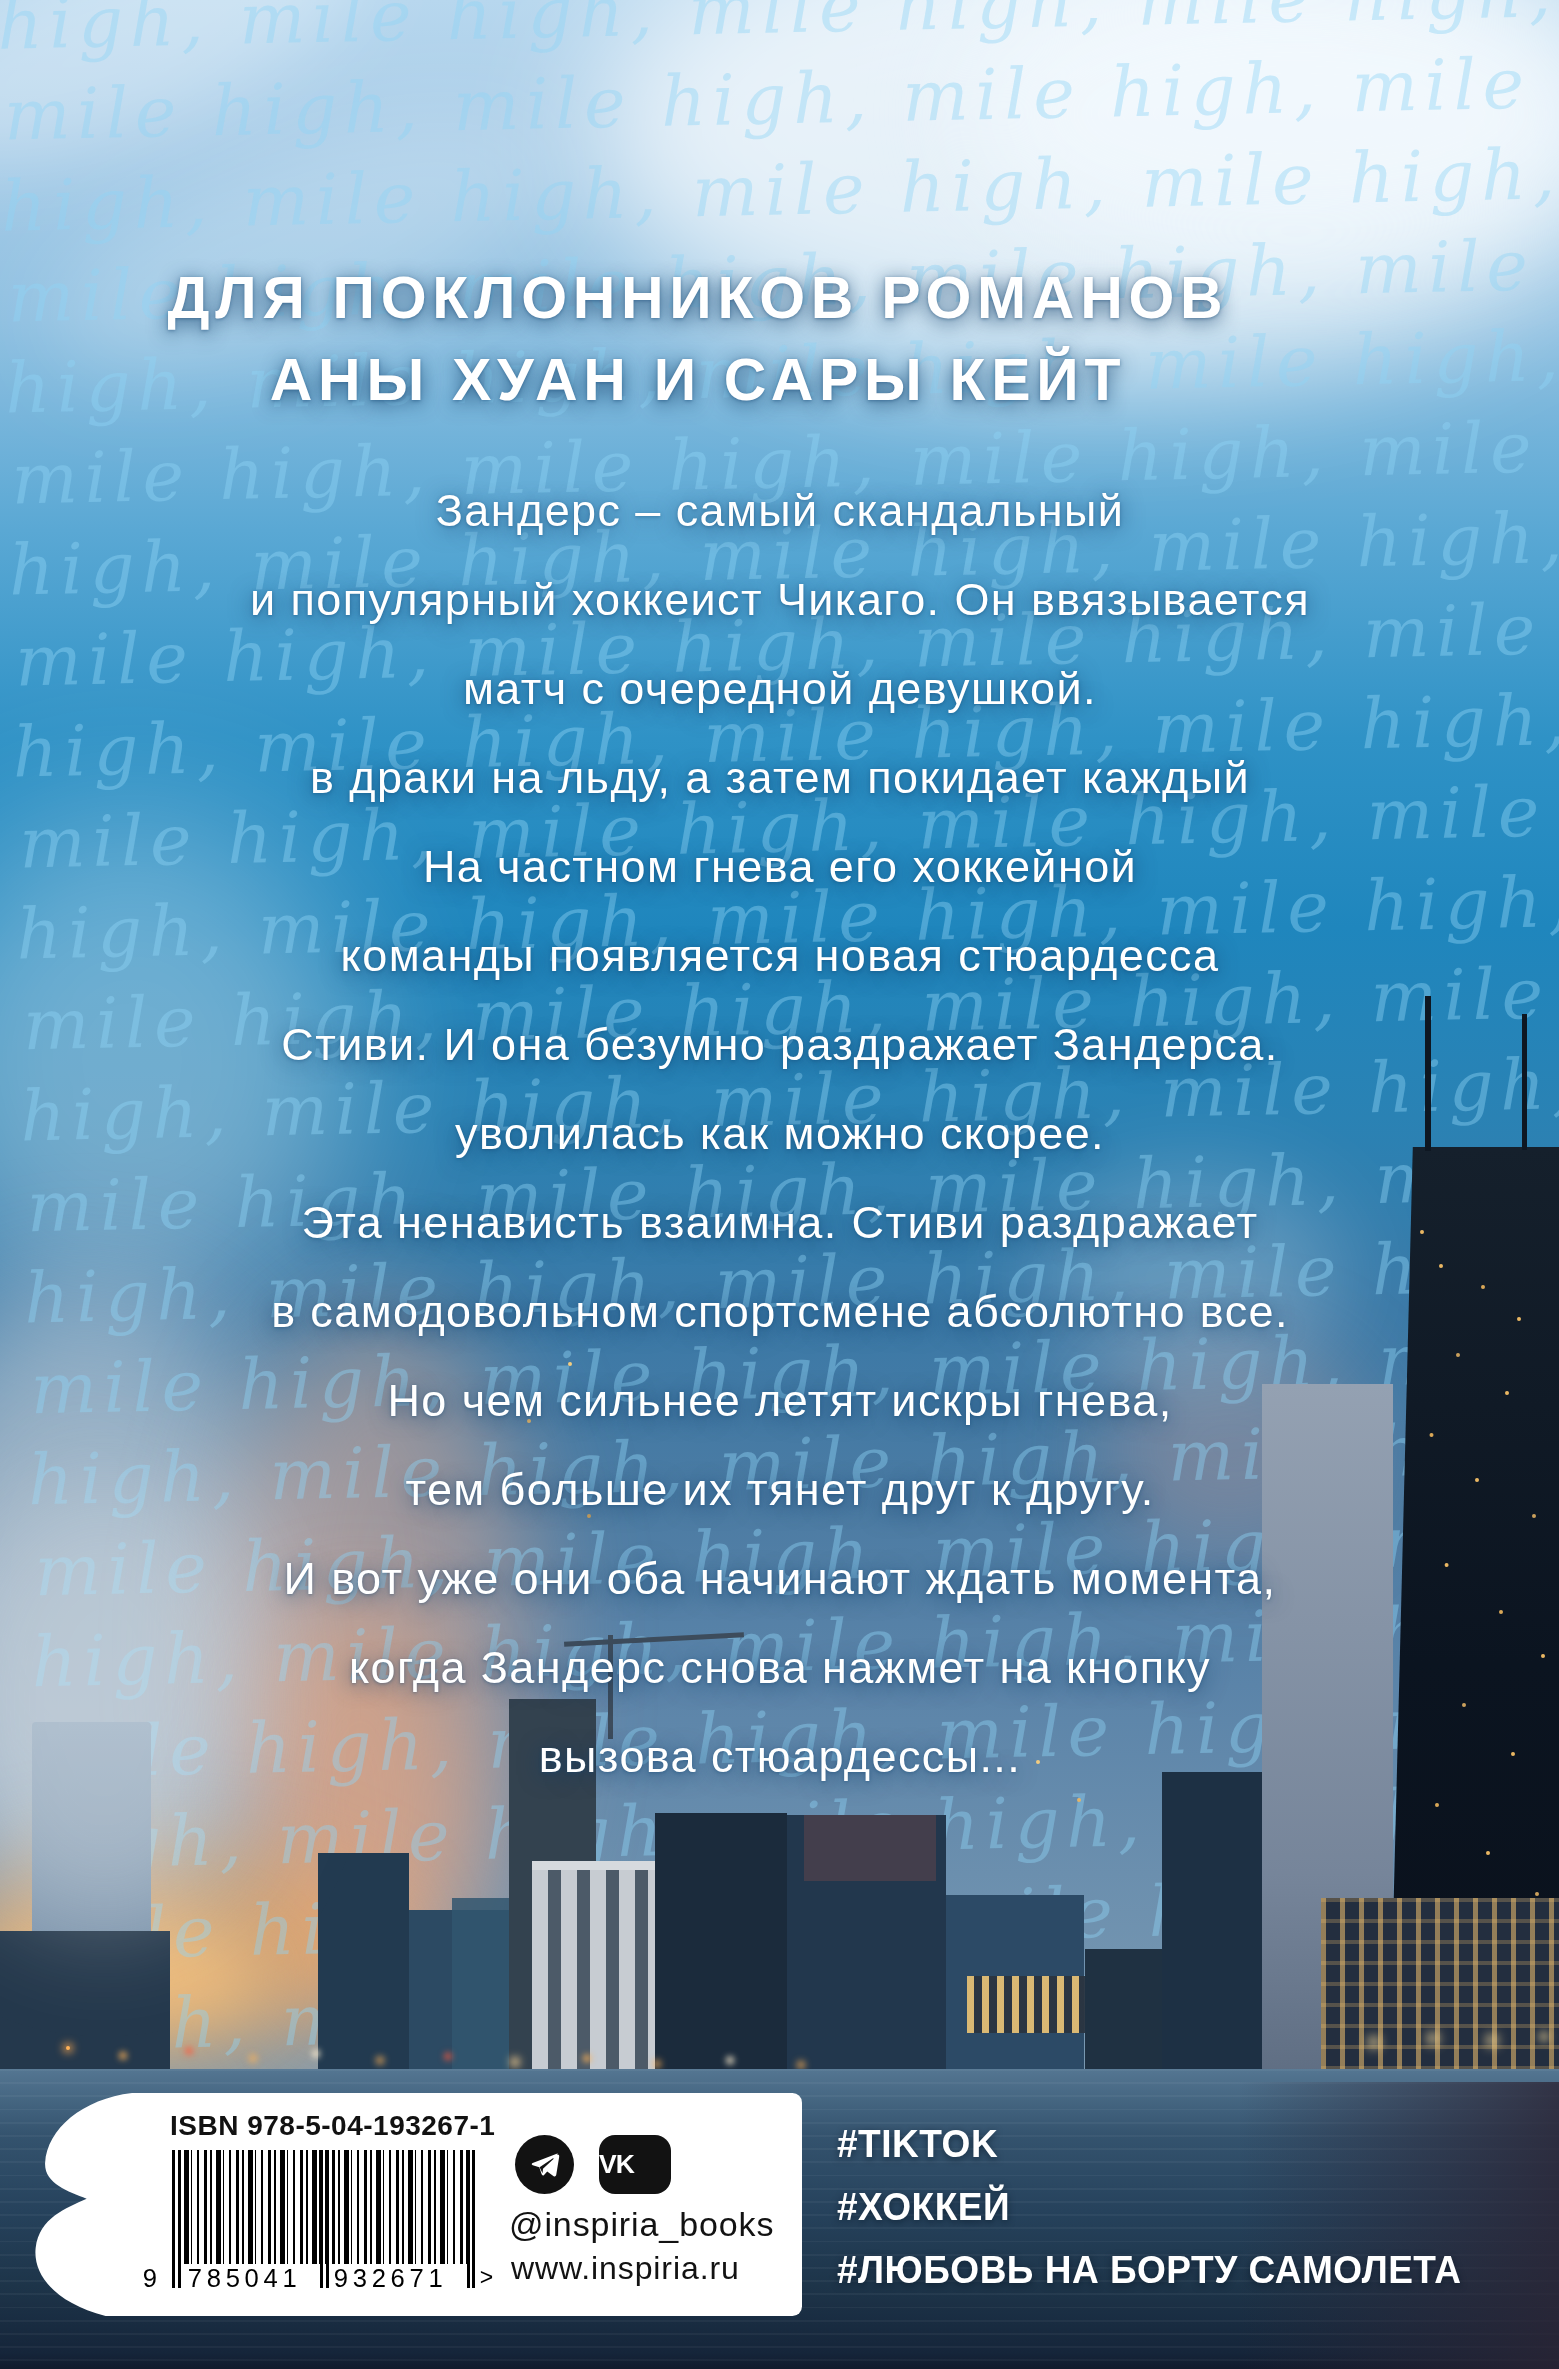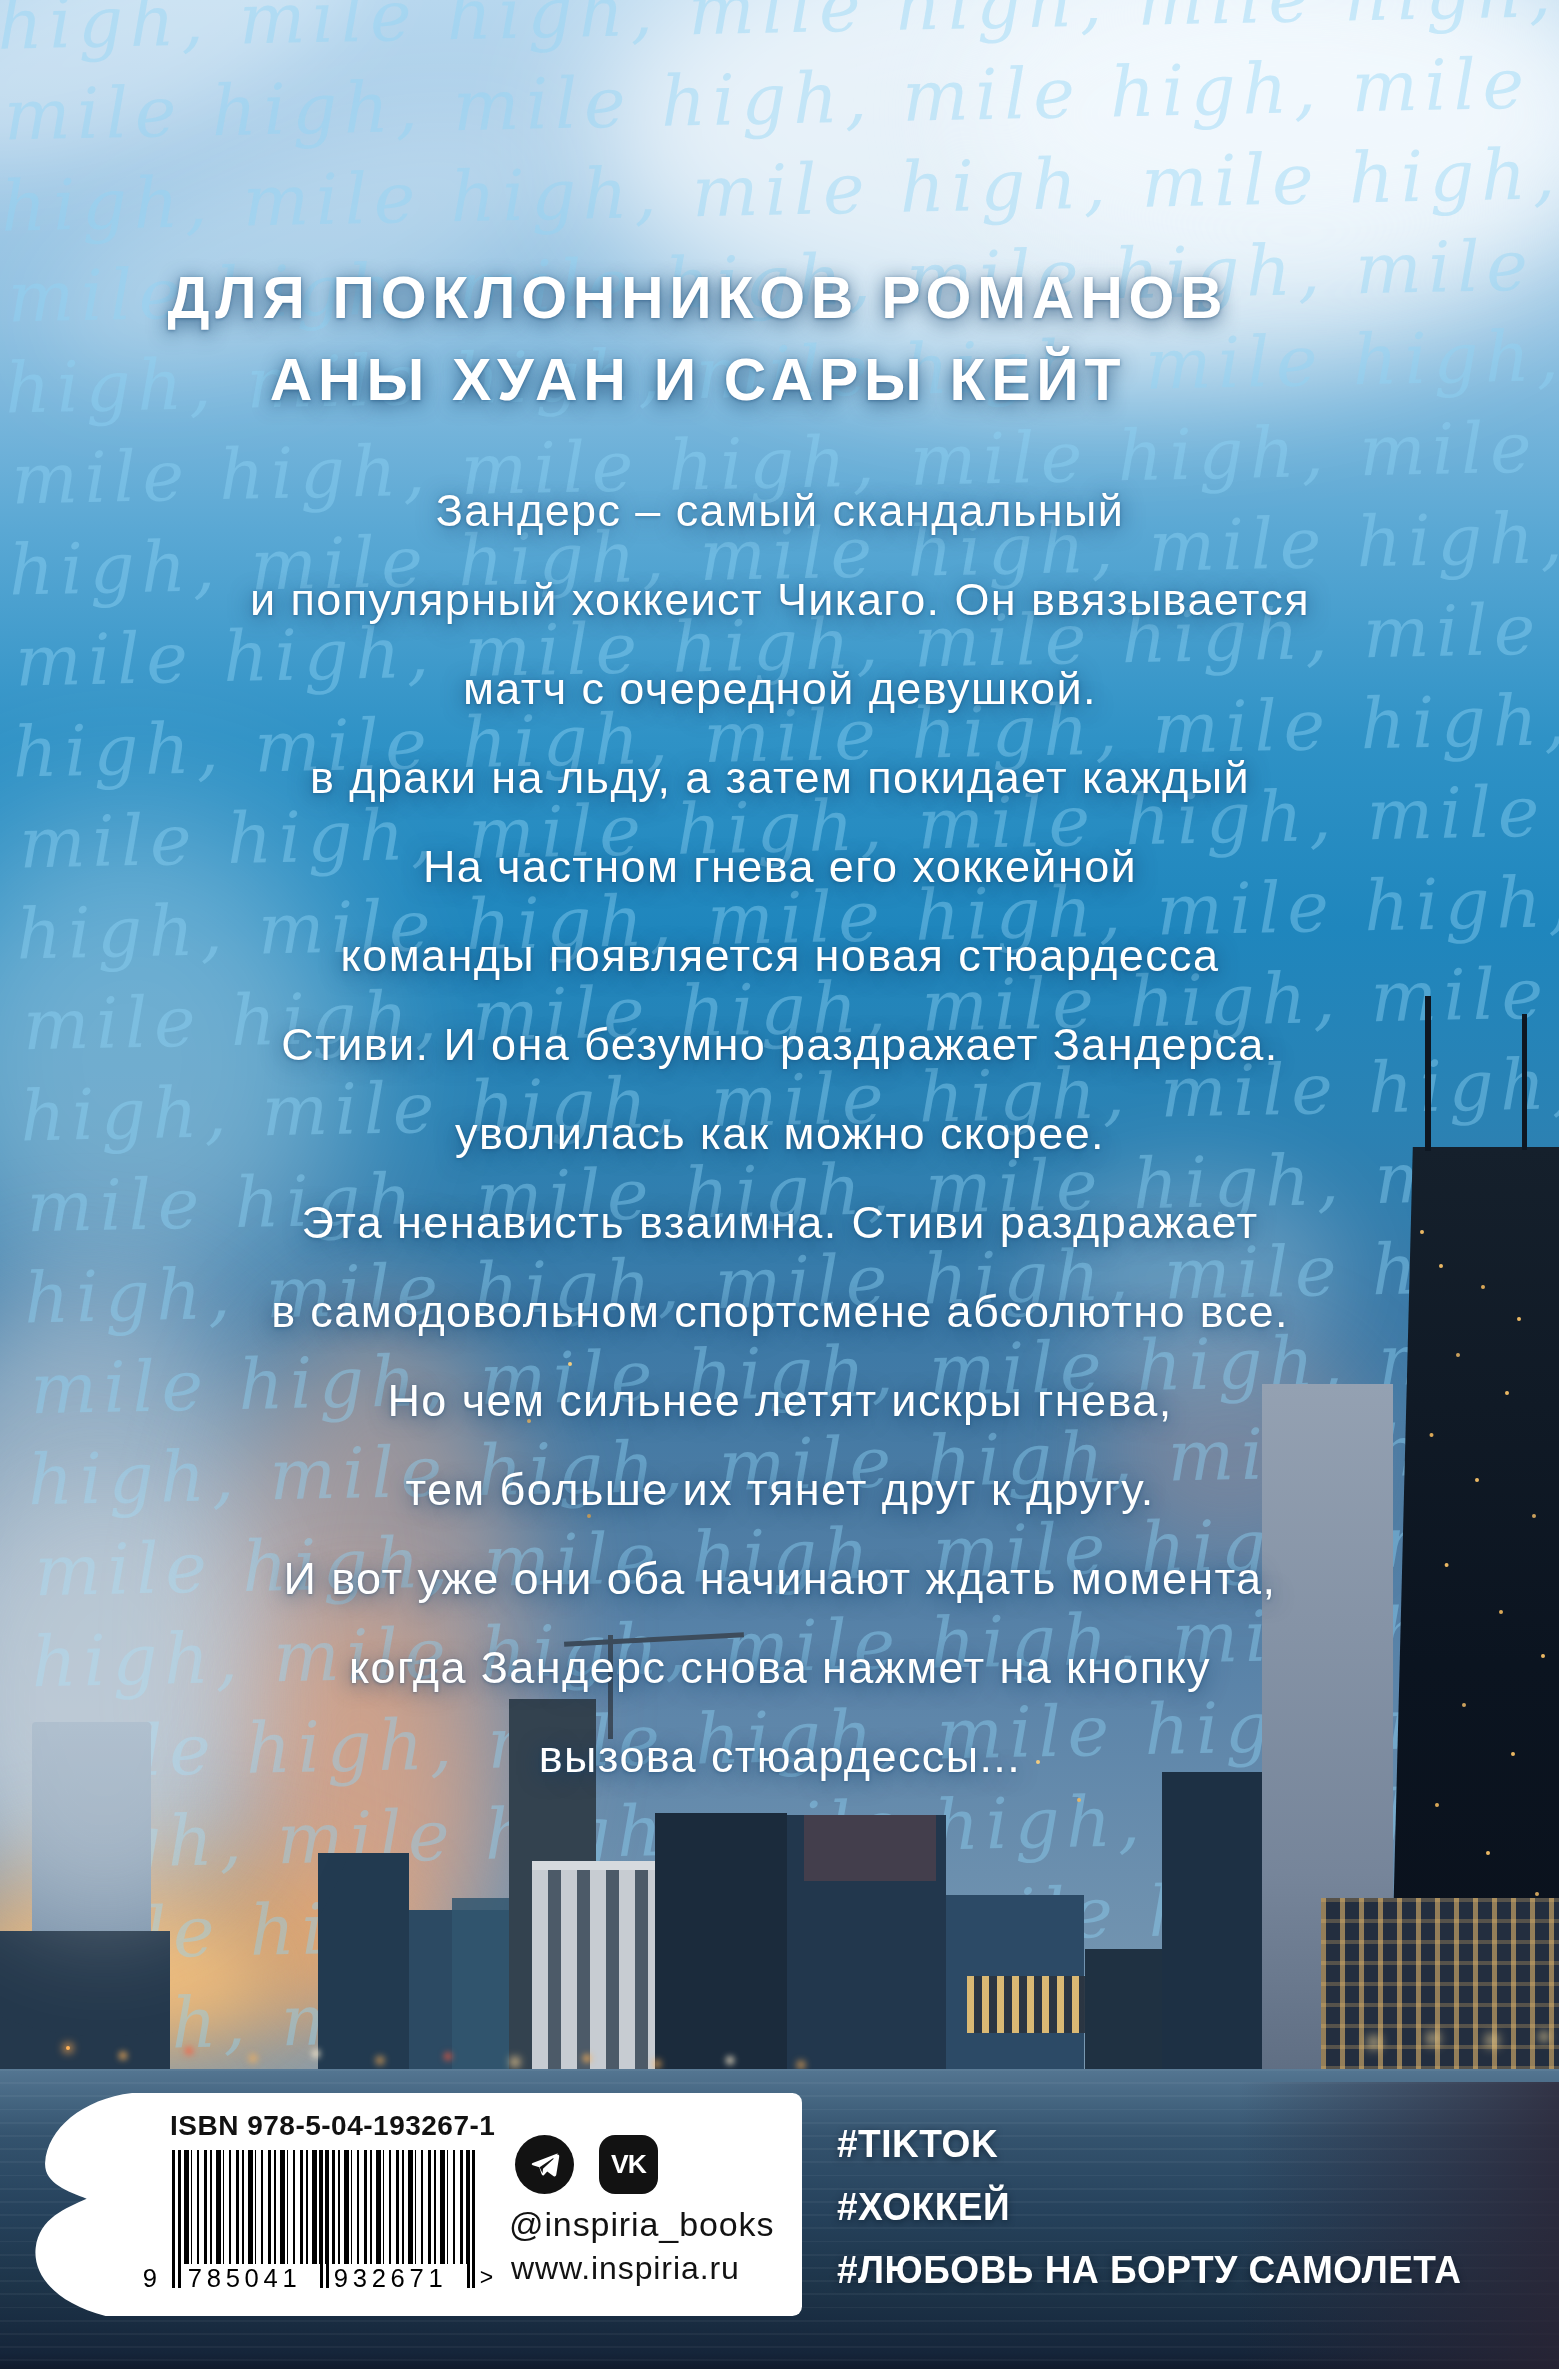--- a/index.html
+++ b/index.html
@@ -65,22 +65,22 @@
       font-size:28px;letter-spacing:0.5px;font-weight:bold;}
   .bars{position:absolute;left:172px;top:2150px;width:301px;height:114px;z-index:10;
       background:repeating-linear-gradient(90deg,#000 0 2.8px,#fff 2.8px 5.7px,#000 5.7px 7.6px,
       #fff 7.6px 12.3px,#000 12.3px 17px,#fff 17px 19px,#000 19px 20px,#fff 20px 24.6px,
       #000 24.6px 27.4px,#fff 27.4px 32px);}
   .guard{position:absolute;width:2.8px;height:138px;top:2150px;background:#000;z-index:10;}
   .digit{position:absolute;top:2264px;z-index:11;color:#000;background:#fff;
       font-size:25.6px;letter-spacing:4.7px;padding:0 2.8px;}
   .tg{position:absolute;left:515px;top:2135px;width:59px;height:59px;border-radius:50%;
       background:#121212;z-index:10;display:flex;align-items:center;justify-content:center;}
-  .vk{position:absolute;left:599px;top:2135px;width:59px;height:59px;border-radius:16px;
-      background:#121212;z-index:10;display:flex;align-items:center;justify-content:center;
+  .vk{position:absolute;left:599px;top:2135px;width:72px;height:59px;border-radius:16px;
+      background:#121212;z-index:10;display:flex;align-items:center;
       color:#fff;font-weight:700;font-size:26.5px;letter-spacing:-0.9px;}
   .handle{position:absolute;left:509px;top:2205px;z-index:10;color:#121212;font-size:34px;letter-spacing:0.9px;}
   .site{position:absolute;left:511px;top:2250px;z-index:10;color:#121212;font-size:32px;letter-spacing:0.9px;text-align:center;}
 </style>
 </head>
 <body>
 
 <div class="stage">
 
   <div class="sky"></div>

